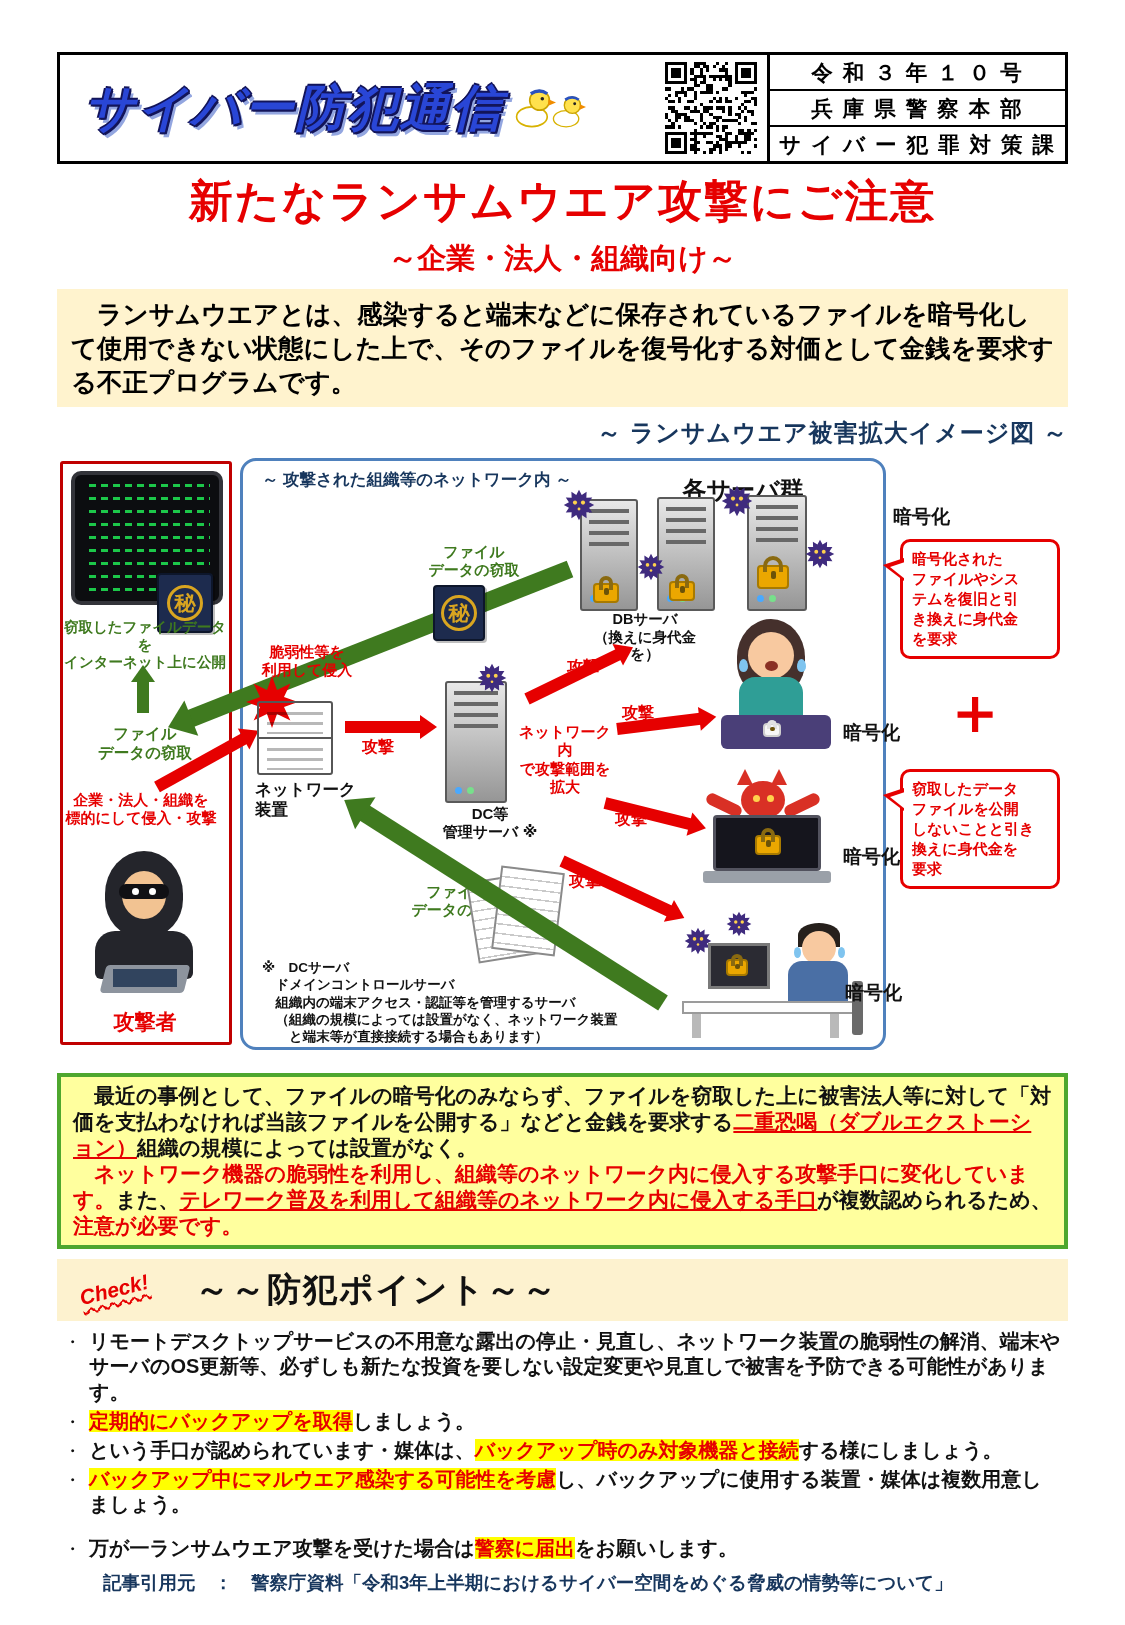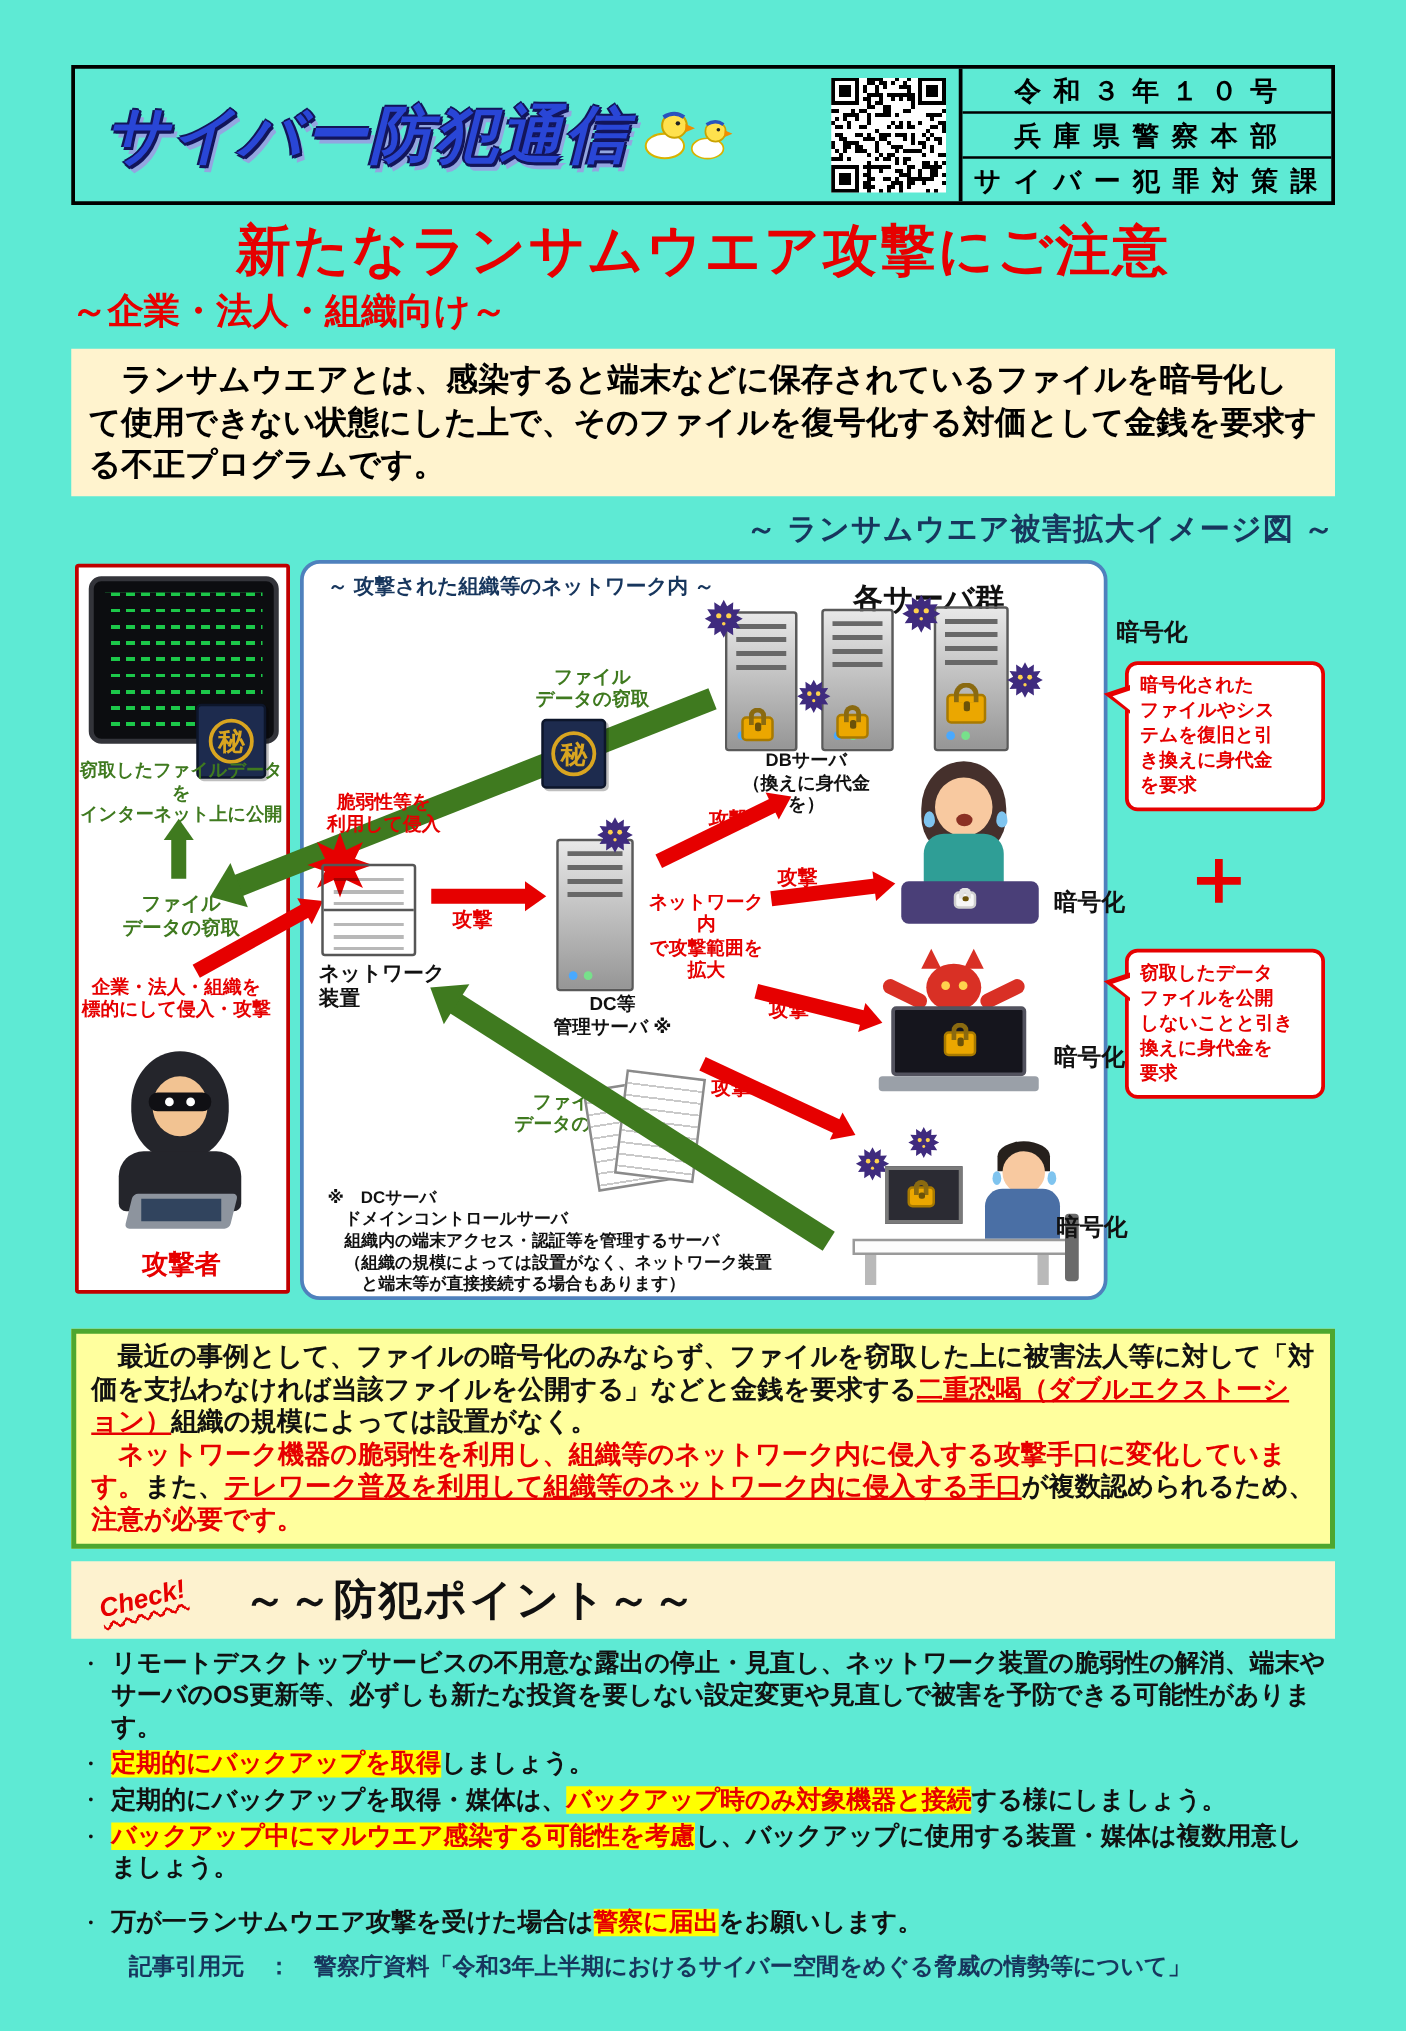--- a/index.html
+++ b/index.html
@@ -1,33 +1,33 @@
 <!DOCTYPE html>
 <html style="--title-red: #e60000; --accent-green: #3f7a1f; --diagram-blue: #4f81bd; --box-red: #c00000; --intro-bg: #fff3ce; --notice-bg: #ffff9e; --notice-border: #4ea72e; --check-bg: #fdf2cf; --highlight-yellow: #ffff00; --navy: #17365d; --logo-blue: #2946d6;"><head>
 <meta charset="utf-8">
 <style>
 *{margin:0;padding:0;box-sizing:border-box;}
 body{background:#9a9a9a;font-family:"Liberation Sans","DejaVu Sans",sans-serif;}
-.page{width:1125px;height:1625px;background:#5eead4;margin:0 auto;padding:52px 57px 0;overflow:hidden;position:relative;}
+.page{width:1125px;height:1625px;background:#ffffff;margin:0 auto;padding:52px 57px 0;overflow:hidden;position:relative;}
 
 
 .hdr{border:3px solid #000;height:112px;display:flex;}
 .logo-wrap{flex:1;display:flex;align-items:center;padding-left:24px;gap:6px;min-width:0;}
 .logo{font-size:50px;font-weight:900;font-style:italic;color:var(--logo-blue,#2946d6);letter-spacing:2px;white-space:nowrap;
   text-shadow:2px 0 #13155a,-2px 0 #13155a,0 2px #13155a,0 -2px #13155a,2px 2px #13155a,4px 5px 0 #93a6e0;}
 .ducks{display:flex;align-items:flex-end;flex:none;}
 .qr{width:92px;height:92px;align-self:center;margin:0 10px 0 4px;flex:none;}
 .qr svg{width:100%;height:100%;display:block;}
 .hdr-right{width:298px;border-left:3px solid #000;display:flex;flex-direction:column;flex:none;}
 .hdr-row{flex:1;display:flex;align-items:center;justify-content:center;font-weight:bold;font-size:21.5px;letter-spacing:2px;white-space:nowrap;color:#000;}
 .hdr-row + .hdr-row{border-top:2px solid #000;}
 
 
 .h-title{margin-top:12px;text-align:center;font-size:44px;font-weight:900;color:var(--title-red,#e60000);letter-spacing:2px;line-height:1.15;}
-.h-sub{text-align:left;font-size:29px;font-weight:900;color:var(--title-red,#e60000);margin-top:2px;}
+.h-sub{text-align:center;font-size:29px;font-weight:900;color:var(--title-red,#e60000);margin-top:12px;}
 
 
 .intro{margin-top:10px;background:var(--intro-bg,#fff3ce);padding:8px 14px;font-size:25.5px;font-weight:bold;line-height:1.34;color:#000;}
 .hl-ty{color:var(--title-red,#e60000);background:var(--highlight-yellow,#ff0);}
 
 
 .d-title{margin-top:10px;text-align:right;font-size:24px;font-weight:900;color:var(--navy,#17365d);letter-spacing:1px;}
 .diagram{position:relative;height:612px;margin-top:4px;font-size:15px;}
 .lbox{position:absolute;border:3px solid var(--box-red,#c00000);background:#fff;border-radius:3px;}
 .nbox{position:absolute;border:3px solid var(--diagram-blue,#4f81bd);background:#fff;border-radius:16px;}
@@ -671,21 +671,21 @@
     <li>
         <span class="b">・</span>
         <span class="t"><span>リモートデスクトップサービスの不用意な露出の停止・見直し、ネットワーク装置の脆弱性の解消、端末やサーバのOS更新等、必ずしも新たな投資を要しない設定変更や見直しで被害を予防できる可能性があります。</span><span class="hl"></span><span></span></span>
       </li>
     <li>
         <span class="b">・</span>
         <span class="t"><span></span><span class="hl">定期的にバックアップを取得</span><span>しましょう。</span></span>
       </li>
     <li>
         <span class="b">・</span>
-        <span class="t"><span>定期的にバックアップを取得・媒体は、</span><span class="hl">バックアップ時のみ対象機器と接続</span><span>する様にしましょう。</span></span>
+        <span class="t"><span>という手口が認められています・媒体は、</span><span class="hl">バックアップ時のみ対象機器と接続</span><span>する様にしましょう。</span></span>
       </li>
     <li>
         <span class="b">・</span>
         <span class="t"><span></span><span class="hl">バックアップ中にマルウエア感染する可能性を考慮</span><span>し、バックアップに使用する装置・媒体は複数用意しましょう。</span></span>
       </li>
     <li class="gap">
         <span class="b">・</span>
         <span class="t"><span>万が一ランサムウエア攻撃を受けた場合は</span><span class="hl">警察に届出</span><span>をお願いします。</span></span>
       </li>
   </ul>

